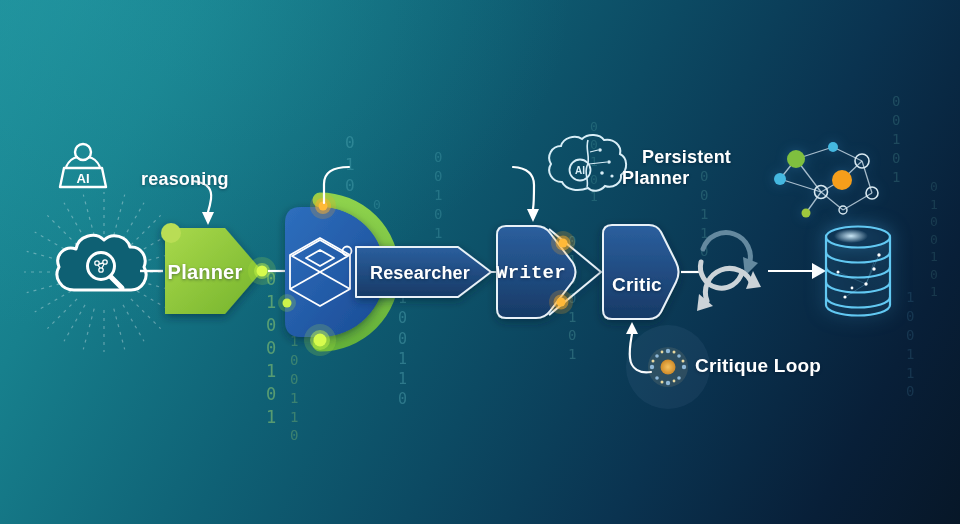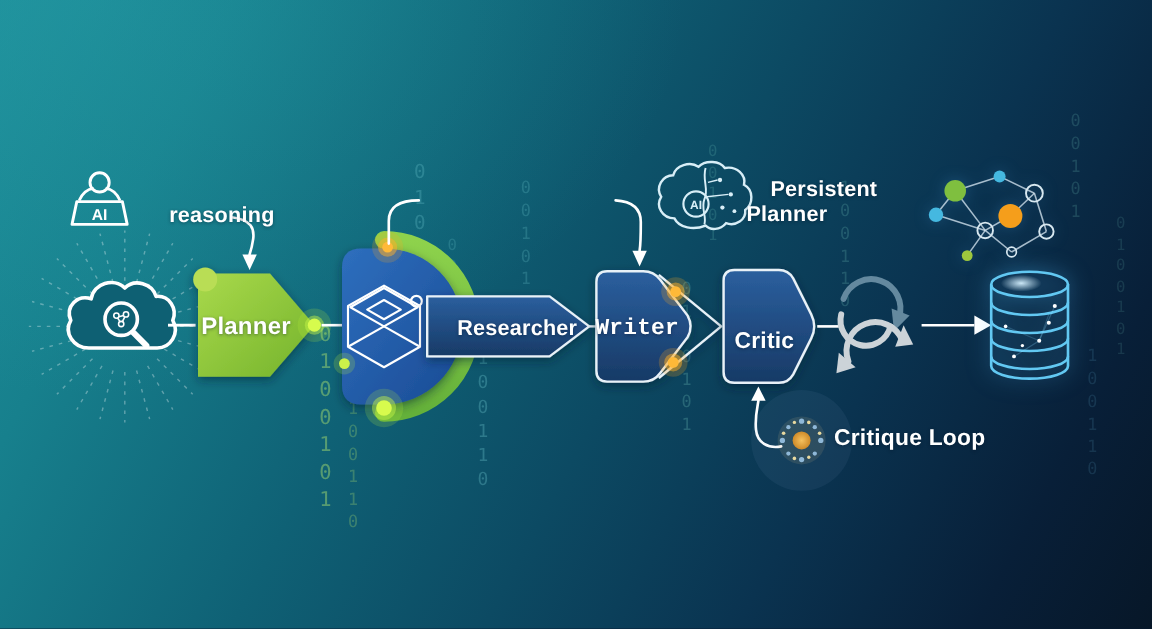--- a/index.html
+++ b/index.html
@@ -365,18 +365,18 @@
     </g>
   </svg>
 
   <div class="txt" style="left:108px;top:169px;font-size:18px;margin-left:33px;">reasoning</div>
 
 
   <div class="txt" style="left:642px;top:147px;font-size:18px;">Persistent</div>
   <div class="txt" style="left:622px;top:168px;font-size:18px;">Planner</div>
 
   <div class="txt stage-label" style="left:160px;top:261px;width:90px;font-size:20px;">Planner</div>
-  <div class="txt stage-label" style="left:376px;top:263px;width:110px;font-size:18px;">Researcher</div>
+  <div class="txt stage-label" style="left:365px;top:263px;width:110px;font-size:18px;">Researcher</div>
   <div class="txt stage-label" style="left:496px;top:262px;width:70px;font-size:19px;font-family:Liberation Mono, monospace;">Writer</div>
   <div class="txt stage-label" style="left:601px;top:274px;width:72px;font-size:19px;">Critic</div>
 
   <div class="txt" style="left:695px;top:355px;font-size:19px;text-align:center;">Critique Loop</div>
 </div>
 
 </body></html>

